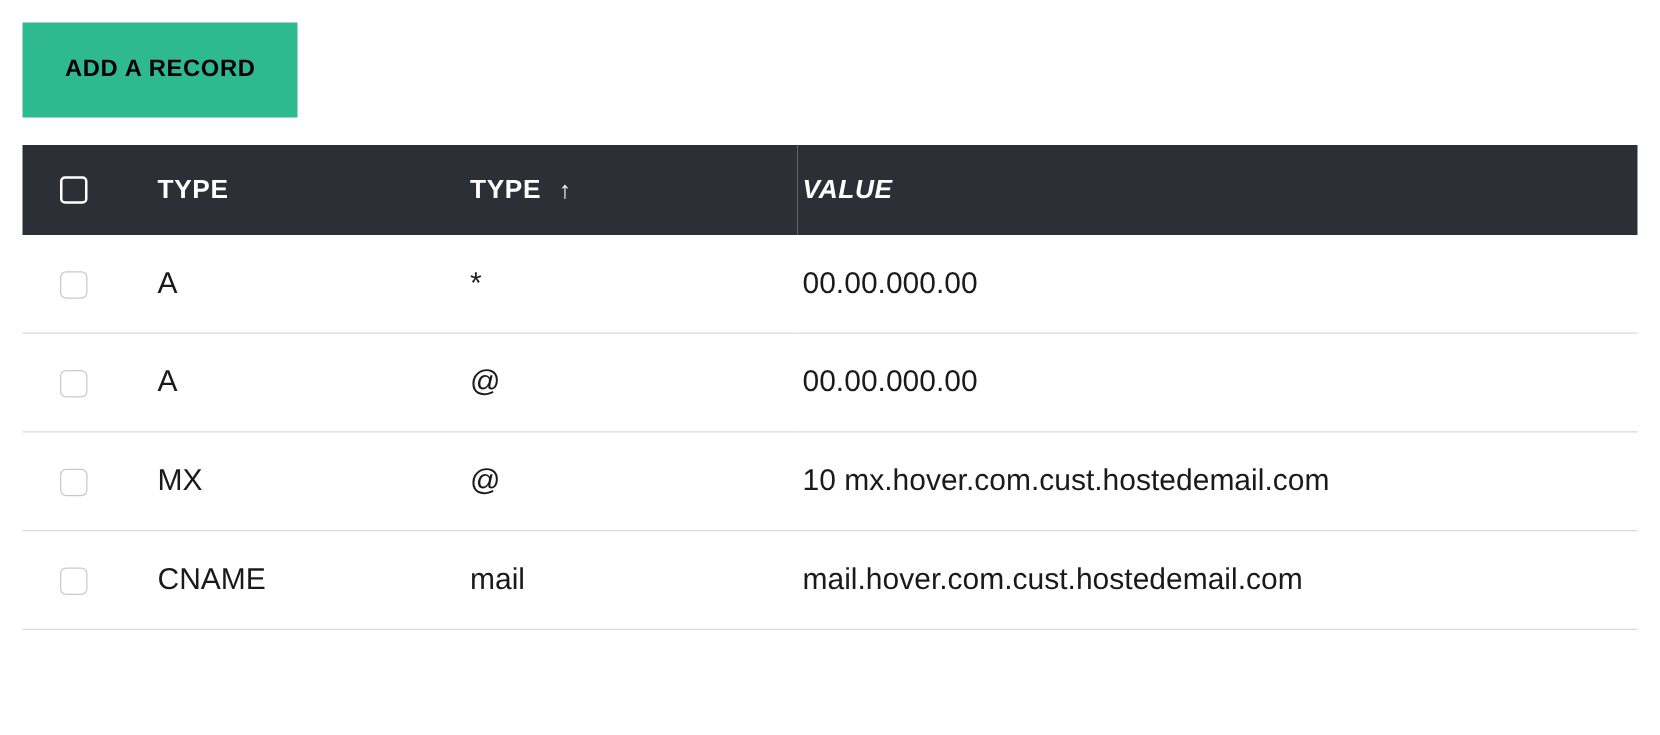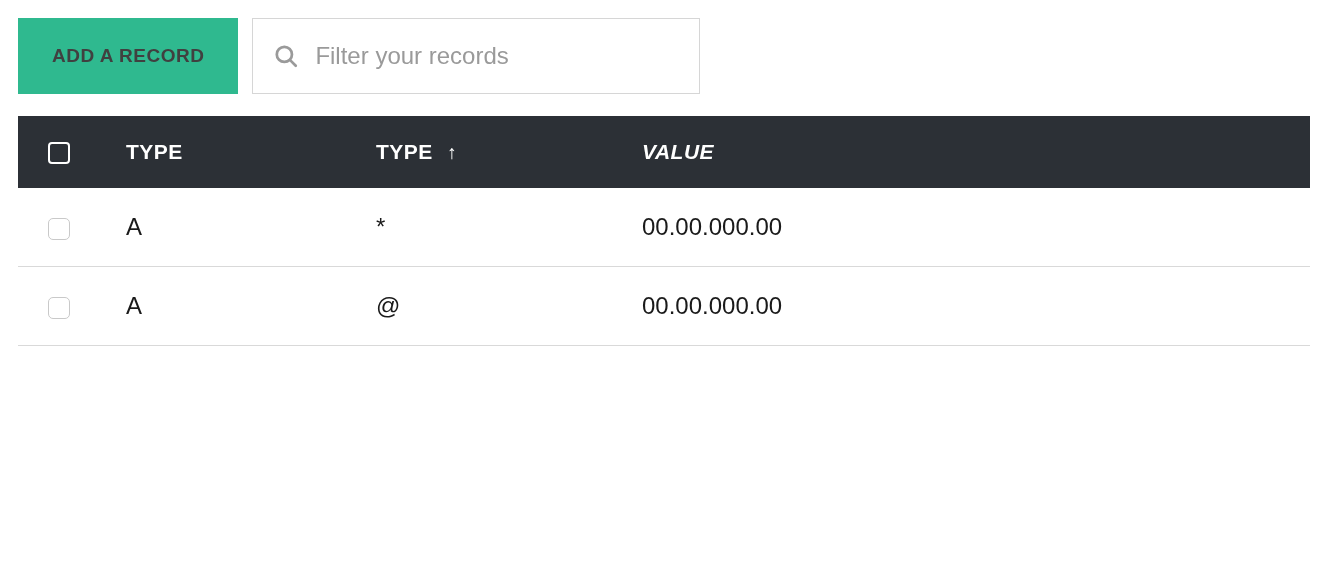--- a/index.html
+++ b/index.html
@@ -13,21 +13,21 @@
       padding: 18px;
       width: 1328px;
     }
     .toolbar {
       display: flex;
       gap: 14px;
       margin-bottom: 22px;
     }
     .add-button {
       background: #2fb98f;
-      color: #404040;
+      color: #000000;
       border: none;
       font-weight: 700;
       font-size: 19px;
       letter-spacing: 0.5px;
       padding: 0 34px;
       height: 76px;
       cursor: pointer;
       font-family: inherit;
     }
     .filter-wrapper {
@@ -129,27 +129,20 @@
     }
     .td-value {
       padding-left: 4px !important;
     }
   </style>
 </head>
 <body>
 
 <div class="toolbar">
   <button class="add-button">ADD A RECORD</button>
-  <div class="filter-wrapper">
-    <svg width="26" height="26" viewBox="0 0 24 24" fill="none" stroke="#9a9a9a" stroke-width="2.5" stroke-linecap="round" stroke-linejoin="round">
-      <circle cx="10.5" cy="10.5" r="7"></circle>
-      <line x1="21" y1="21" x2="15.8" y2="15.8"></line>
-    </svg>
-    <input type="text" class="filter-input" placeholder="Filter your records" style="">
-  </div>
 </div>
 
 <table class="records-table">
   <thead>
     <tr>
       <th class="th-checkbox">
         <input type="checkbox" class="header-checkbox" style="">
       </th>
       <th class="th-type">TYPE</th>
       <th class="th-host">
@@ -165,14 +158,26 @@
       <td class="td-type">A</td>
       <td>*</td>
       <td class="td-value">00.00.000.00</td>
     </tr>
     <tr>
       <td class="td-checkbox"><input type="checkbox" class="row-checkbox" style=""></td>
       <td class="td-type">A</td>
       <td>@</td>
       <td class="td-value">00.00.000.00</td>
     </tr>
+    <tr>
+      <td class="td-checkbox"><input type="checkbox" class="row-checkbox" style=""></td>
+      <td class="td-type">MX</td>
+      <td>@</td>
+      <td class="td-value">10 mx.hover.com.cust.hostedemail.com</td>
+    </tr>
+    <tr>
+      <td class="td-checkbox"><input type="checkbox" class="row-checkbox" style=""></td>
+      <td class="td-type">CNAME</td>
+      <td>mail</td>
+      <td class="td-value">mail.hover.com.cust.hostedemail.com</td>
+    </tr>
   </tbody>
 </table>
 
 </body></html>

